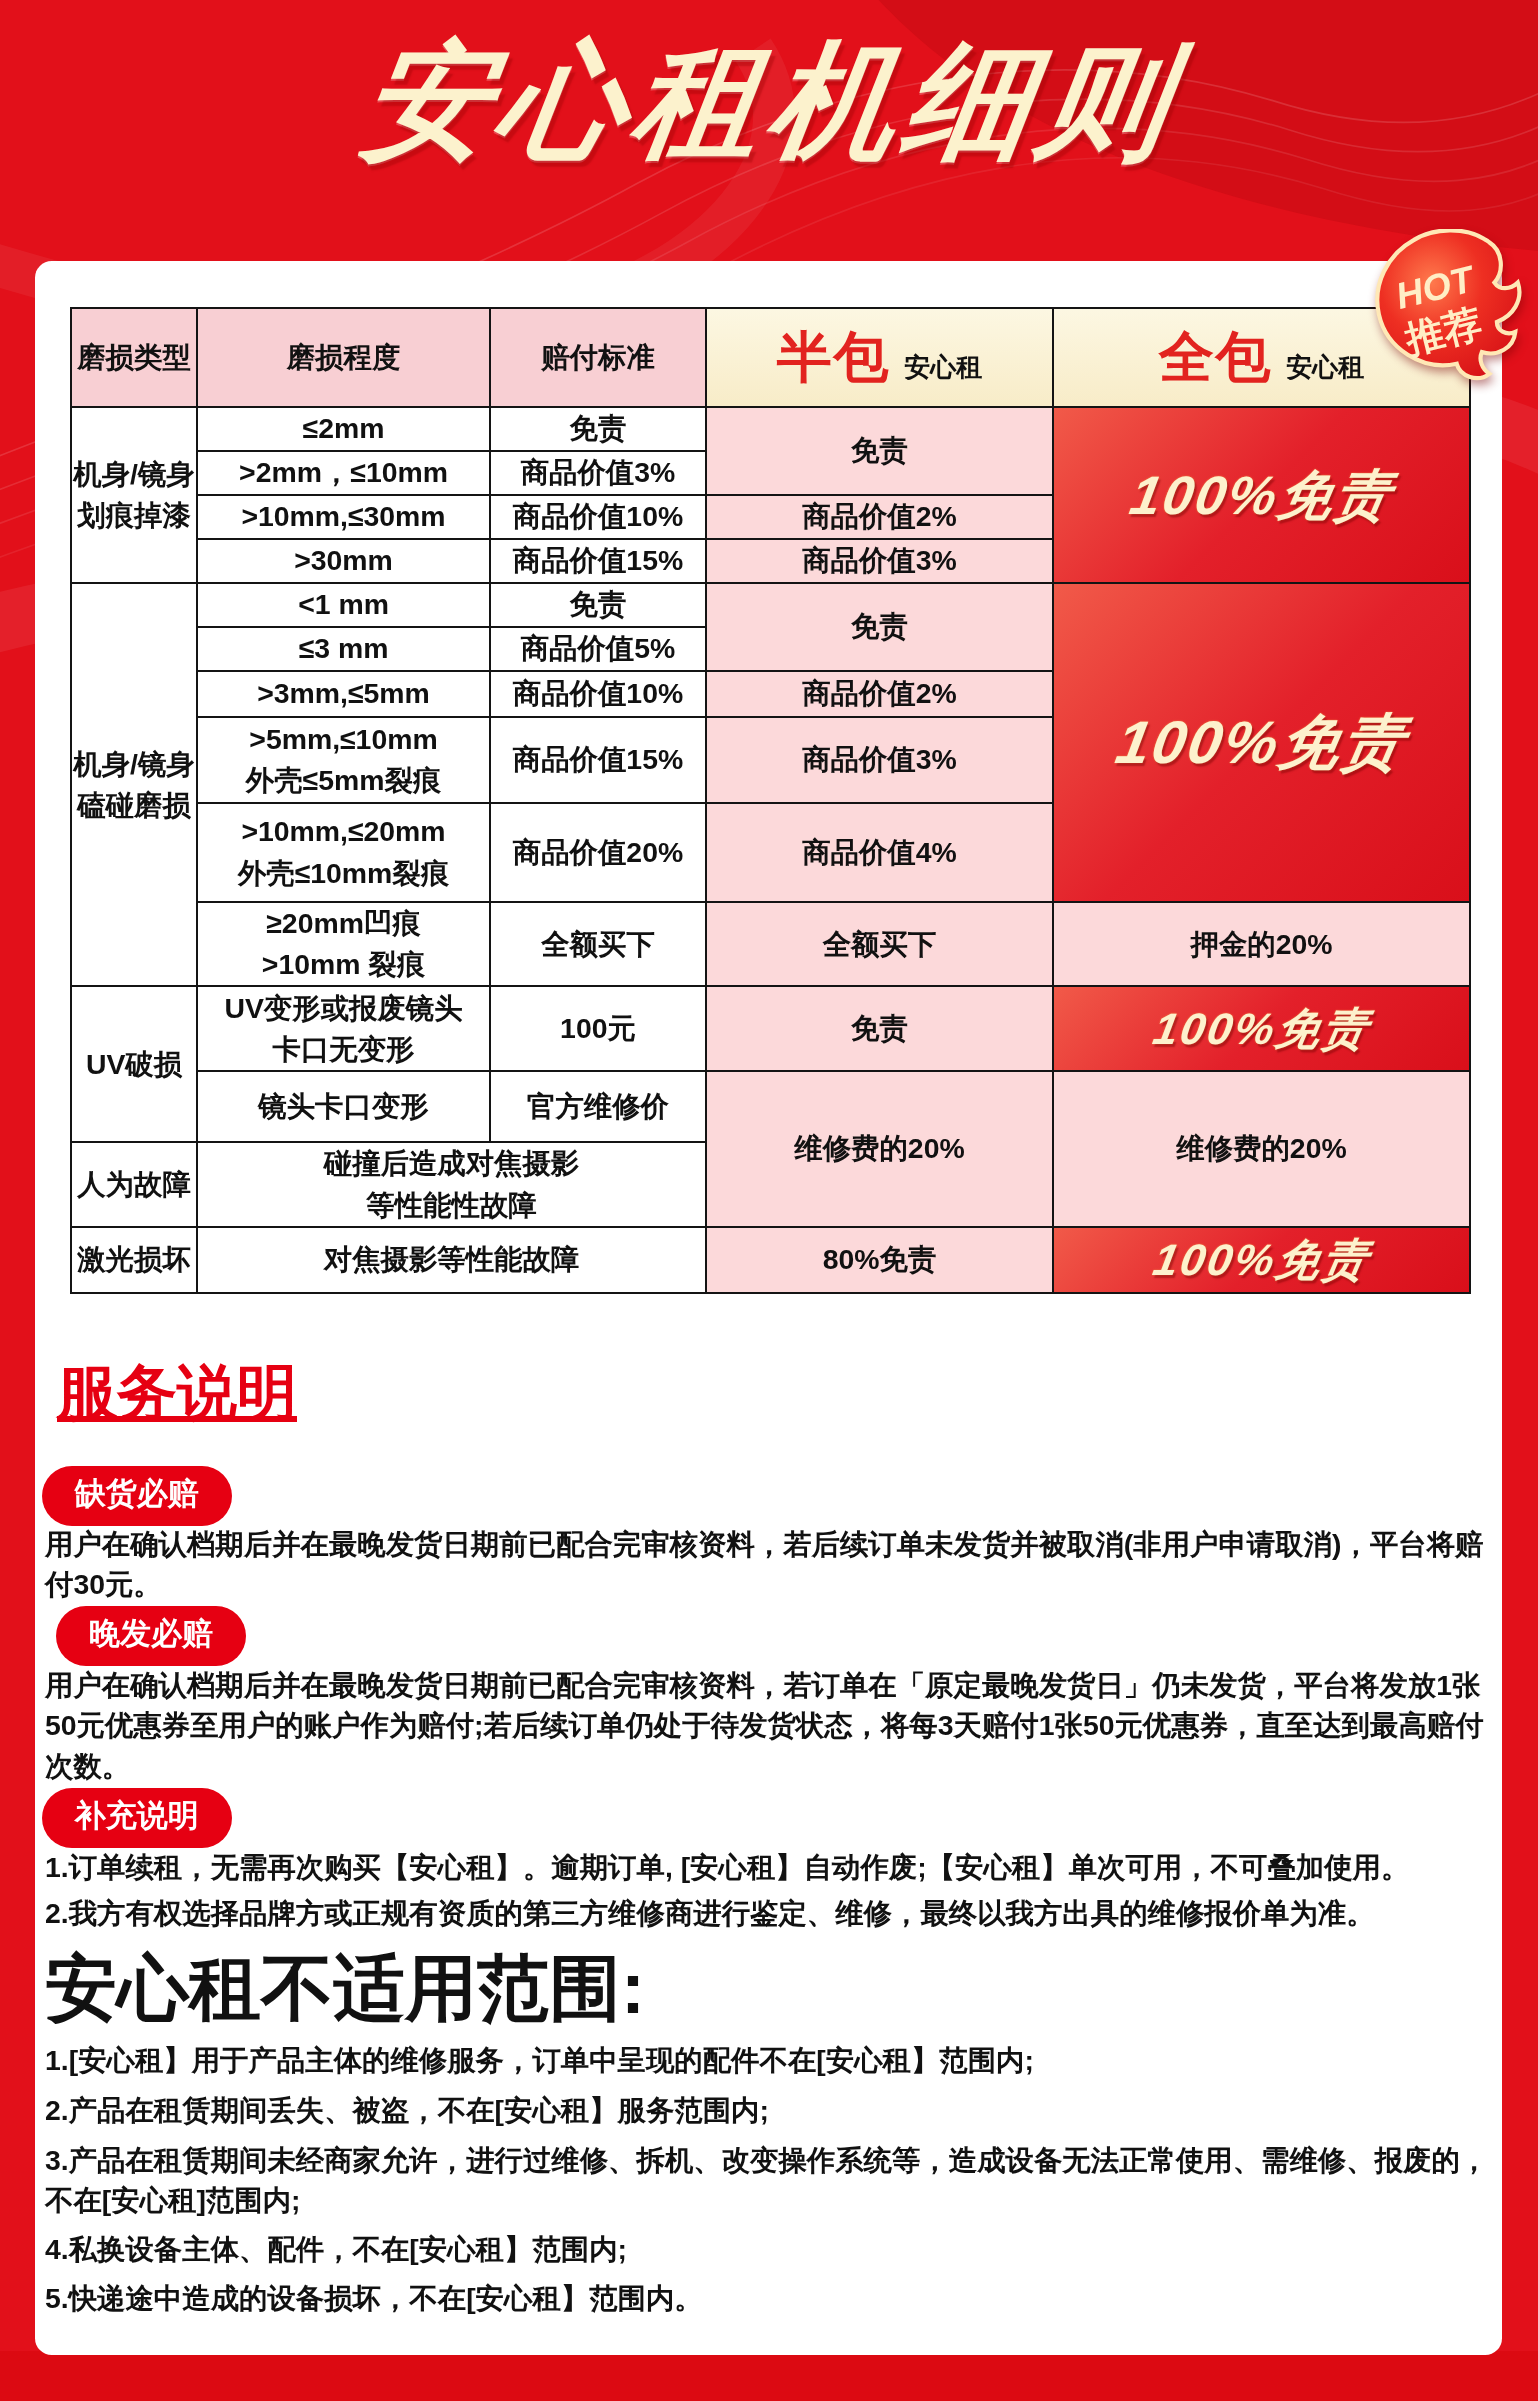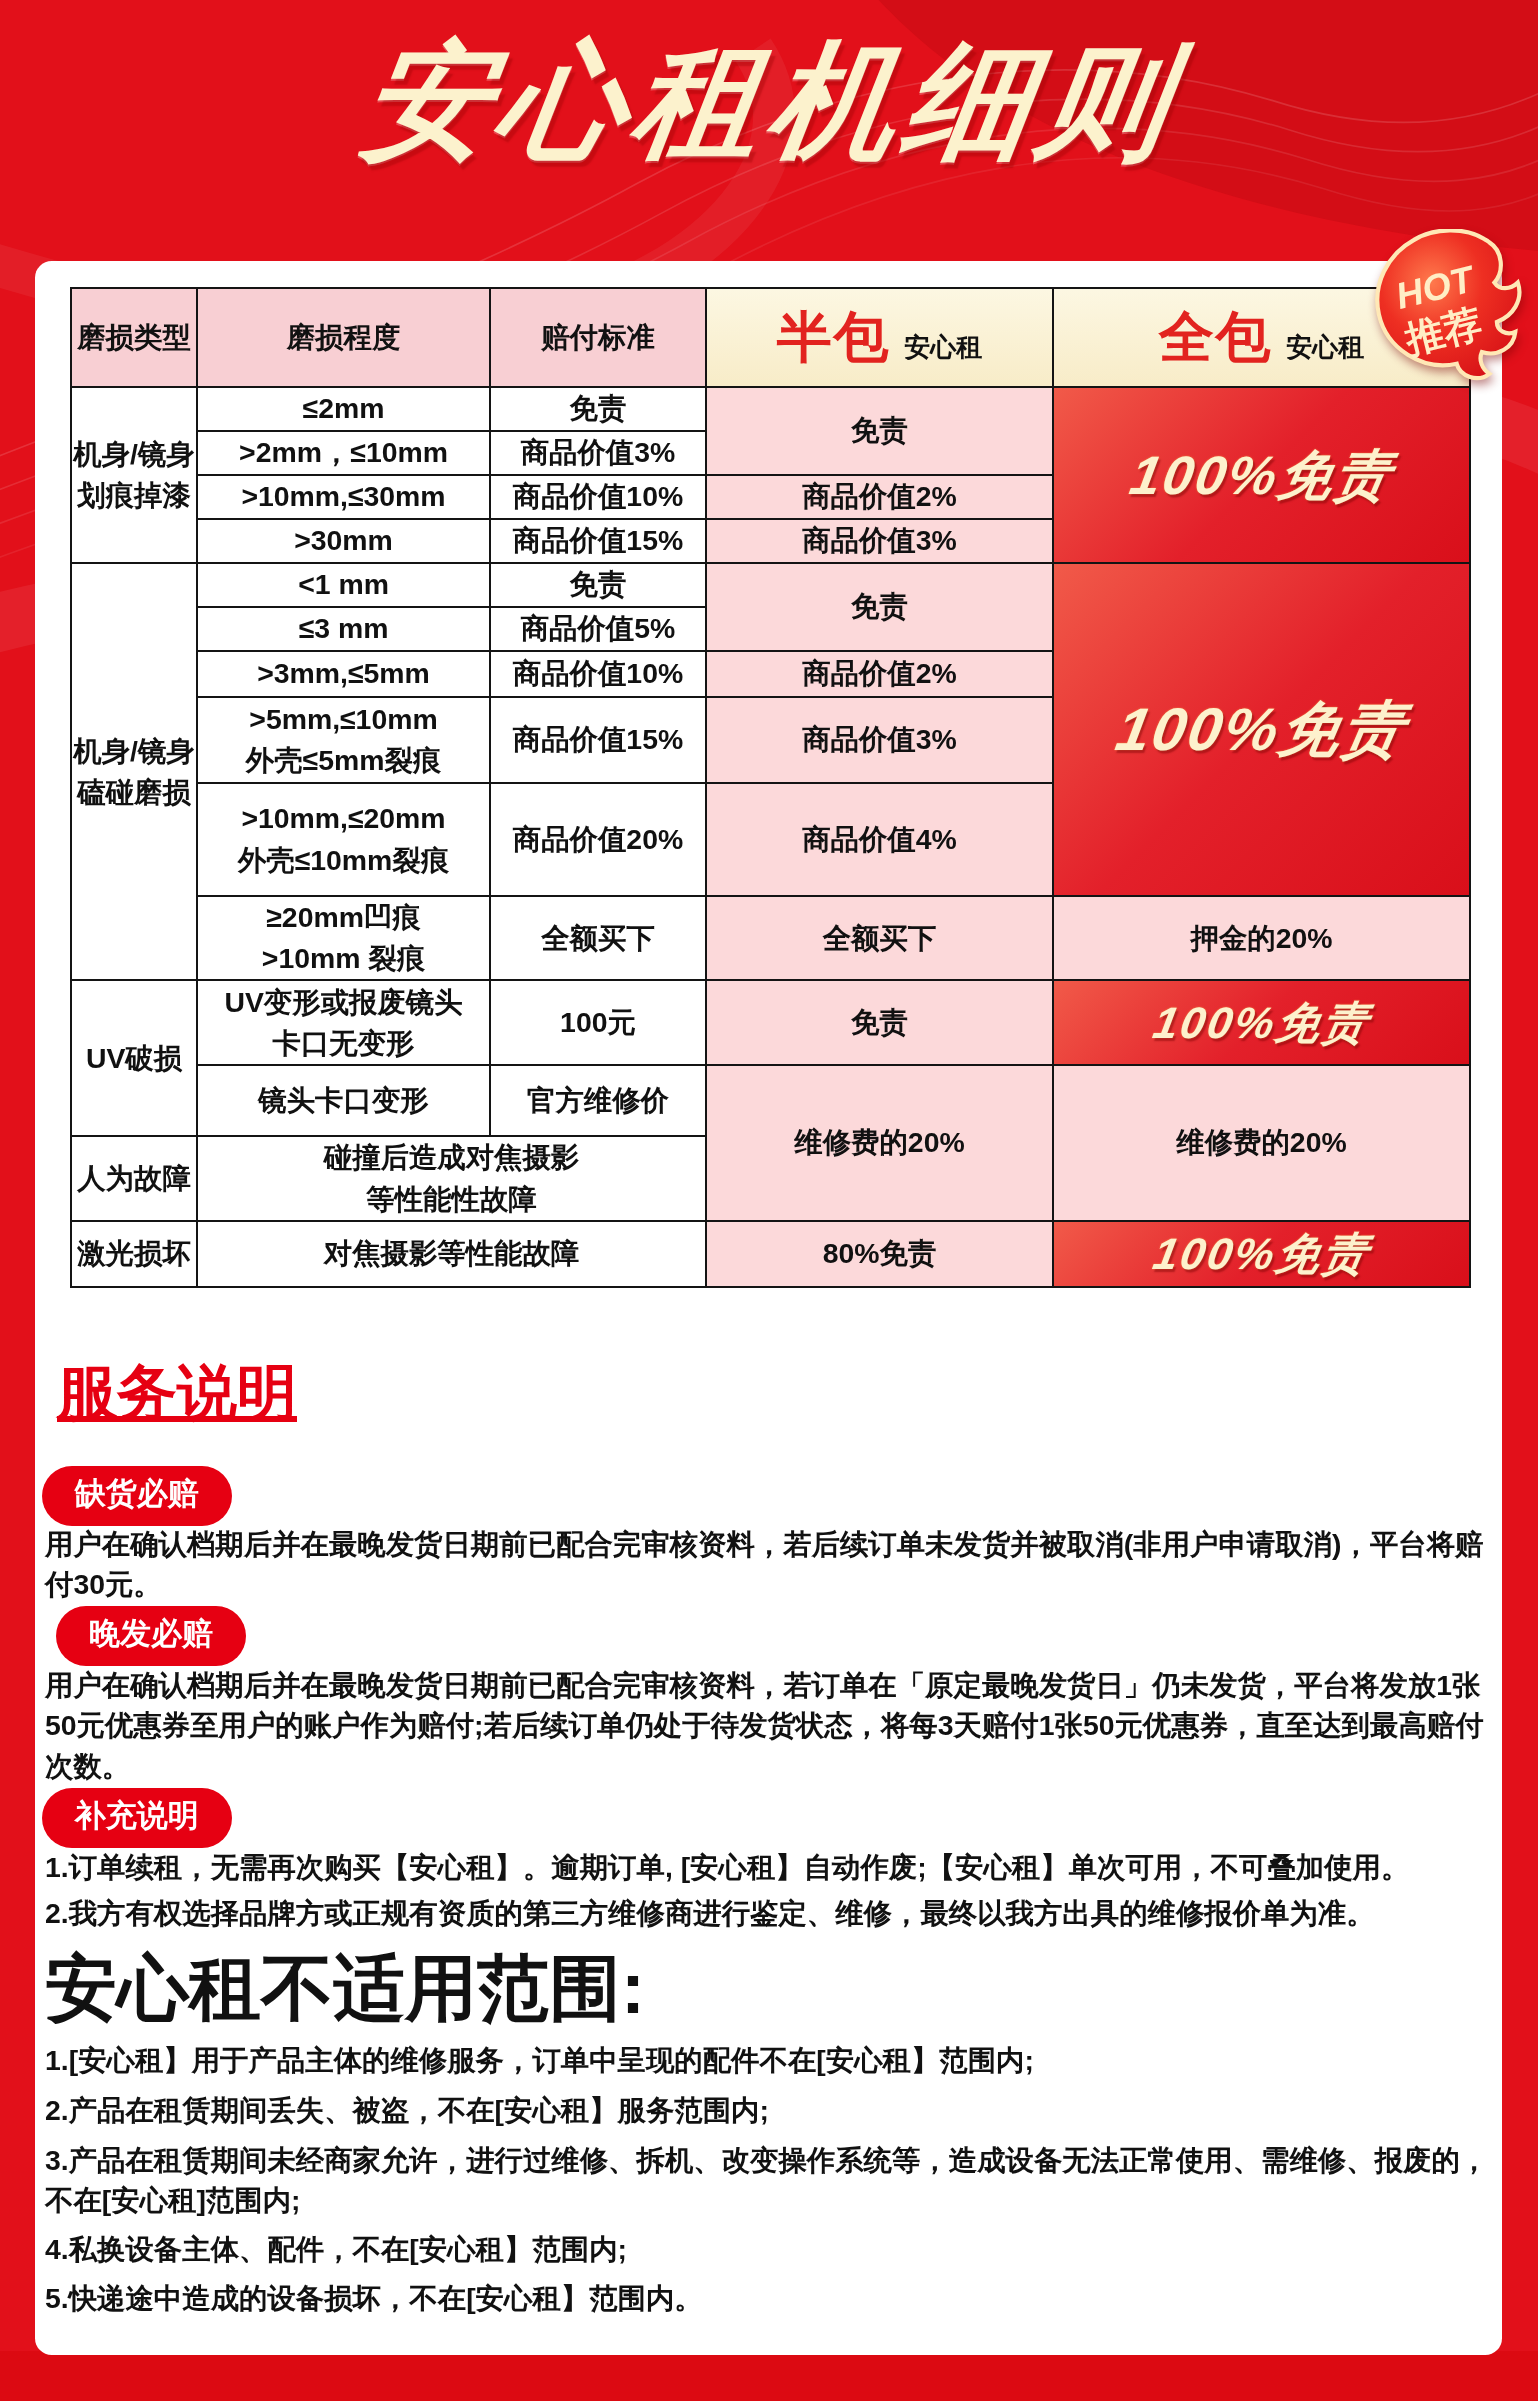--- a/index.html
+++ b/index.html
@@ -20,21 +20,21 @@
     text-shadow:4.2px 5.9px 1.7px rgba(150,0,0,.35), 0 1.7px 0 rgba(255,255,255,.25);
     white-space:nowrap;z-index:2;
   }
   
   .card{
     position:absolute;left:35px;top:261px;width:1467px;height:2094px;
     background:#ffffff;border-radius:16.7px;z-index:3;
   }
   
   table.comp{
-    position:absolute;left:35px;top:26px;width:1398px;
+    position:absolute;left:35px;top:46px;width:1398px;
     border-collapse:collapse;table-layout:fixed;
   }
   table.comp th,table.comp td{
     border:2.5px solid #141414;vertical-align:middle;text-align:center;
     font-weight:700;font-size:28.4px;color:#111;padding:0;line-height:1.45;
   }
   .hdr{background:#f8cfd3;font-size:30px;font-weight:800;}
   .hdr-type{background:#f8cfd3;font-size:25px;font-weight:800;}
   .plan{background:linear-gradient(180deg,#fcf7e2 0%,#f8ecc8 100%);white-space:nowrap;}
   .plan-em{color:#e2231f;font-size:55px;font-weight:900;letter-spacing:1.7px;}
@@ -142,21 +142,21 @@
       <td class="deg">&gt;3mm,≤5mm</td>
       <td>商品价值10%</td>
       <td class="pink">商品价值2%</td>
     </tr>
     <tr style="height:86px">
       <td class="deg">&gt;5mm,≤10mm
 外壳≤5mm裂痕</td>
       <td>商品价值15%</td>
       <td class="pink">商品价值3%</td>
     </tr>
-    <tr style="height:113px">
+    <tr style="height:99px">
       <td class="deg">&gt;10mm,≤20mm
 外壳≤10mm裂痕</td>
       <td>商品价值20%</td>
       <td class="pink">商品价值4%</td>
     </tr>
     <tr style="height:84px">
       <td class="deg">≥20mm凹痕
 &gt;10mm 裂痕</td>
       <td>全额买下</td>
       <td class="pink">全额买下</td>

